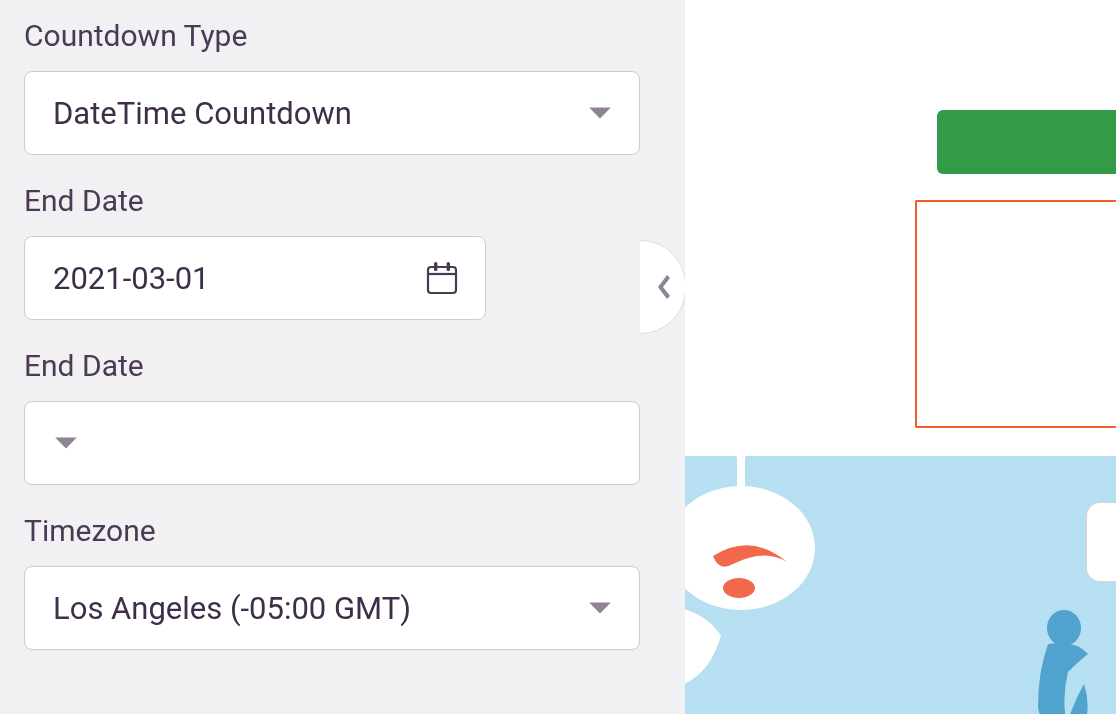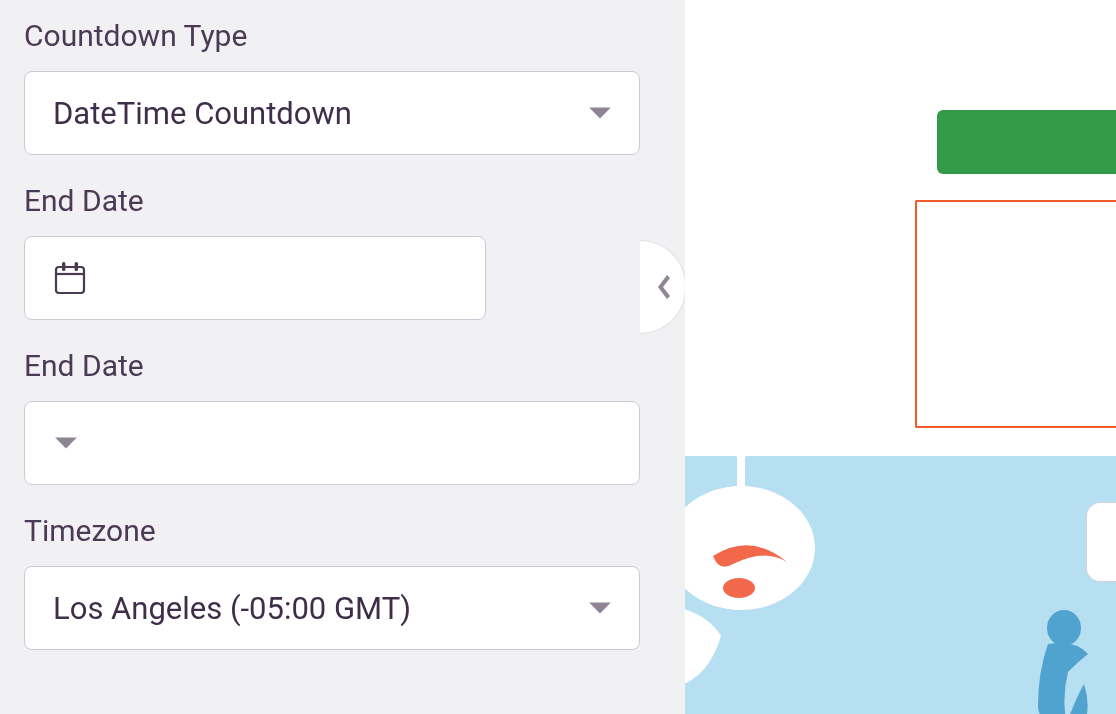--- a/index.html
+++ b/index.html
@@ -164,20 +164,21 @@
       <span class="value">DateTime Countdown</span>
       <span class="caret-down-icon">
         <svg width="26" height="16" viewBox="0 0 24 14">
             <path d="M2 2 L12 12 L22 2 Z"></path>
           </svg>
       </span>
     </div>
 
     <div class="field-label">End Date</div>
     <div class="control control-narrow">
+      <span class="value">2021-03-01</span>
       <span class="calendar-icon">
         <svg width="34" height="36" viewBox="0 0 34 36">
           <rect x="3" y="7" width="28" height="26" rx="3"></rect>
           <line x1="3" y1="14" x2="31" y2="14"></line>
           <rect class="ring" x="9" y="2" width="3.4" height="9" rx="1.6"></rect>
           <rect class="ring" x="21.6" y="2" width="3.4" height="9" rx="1.6"></rect>
         </svg>
       </span>
     </div>
 

